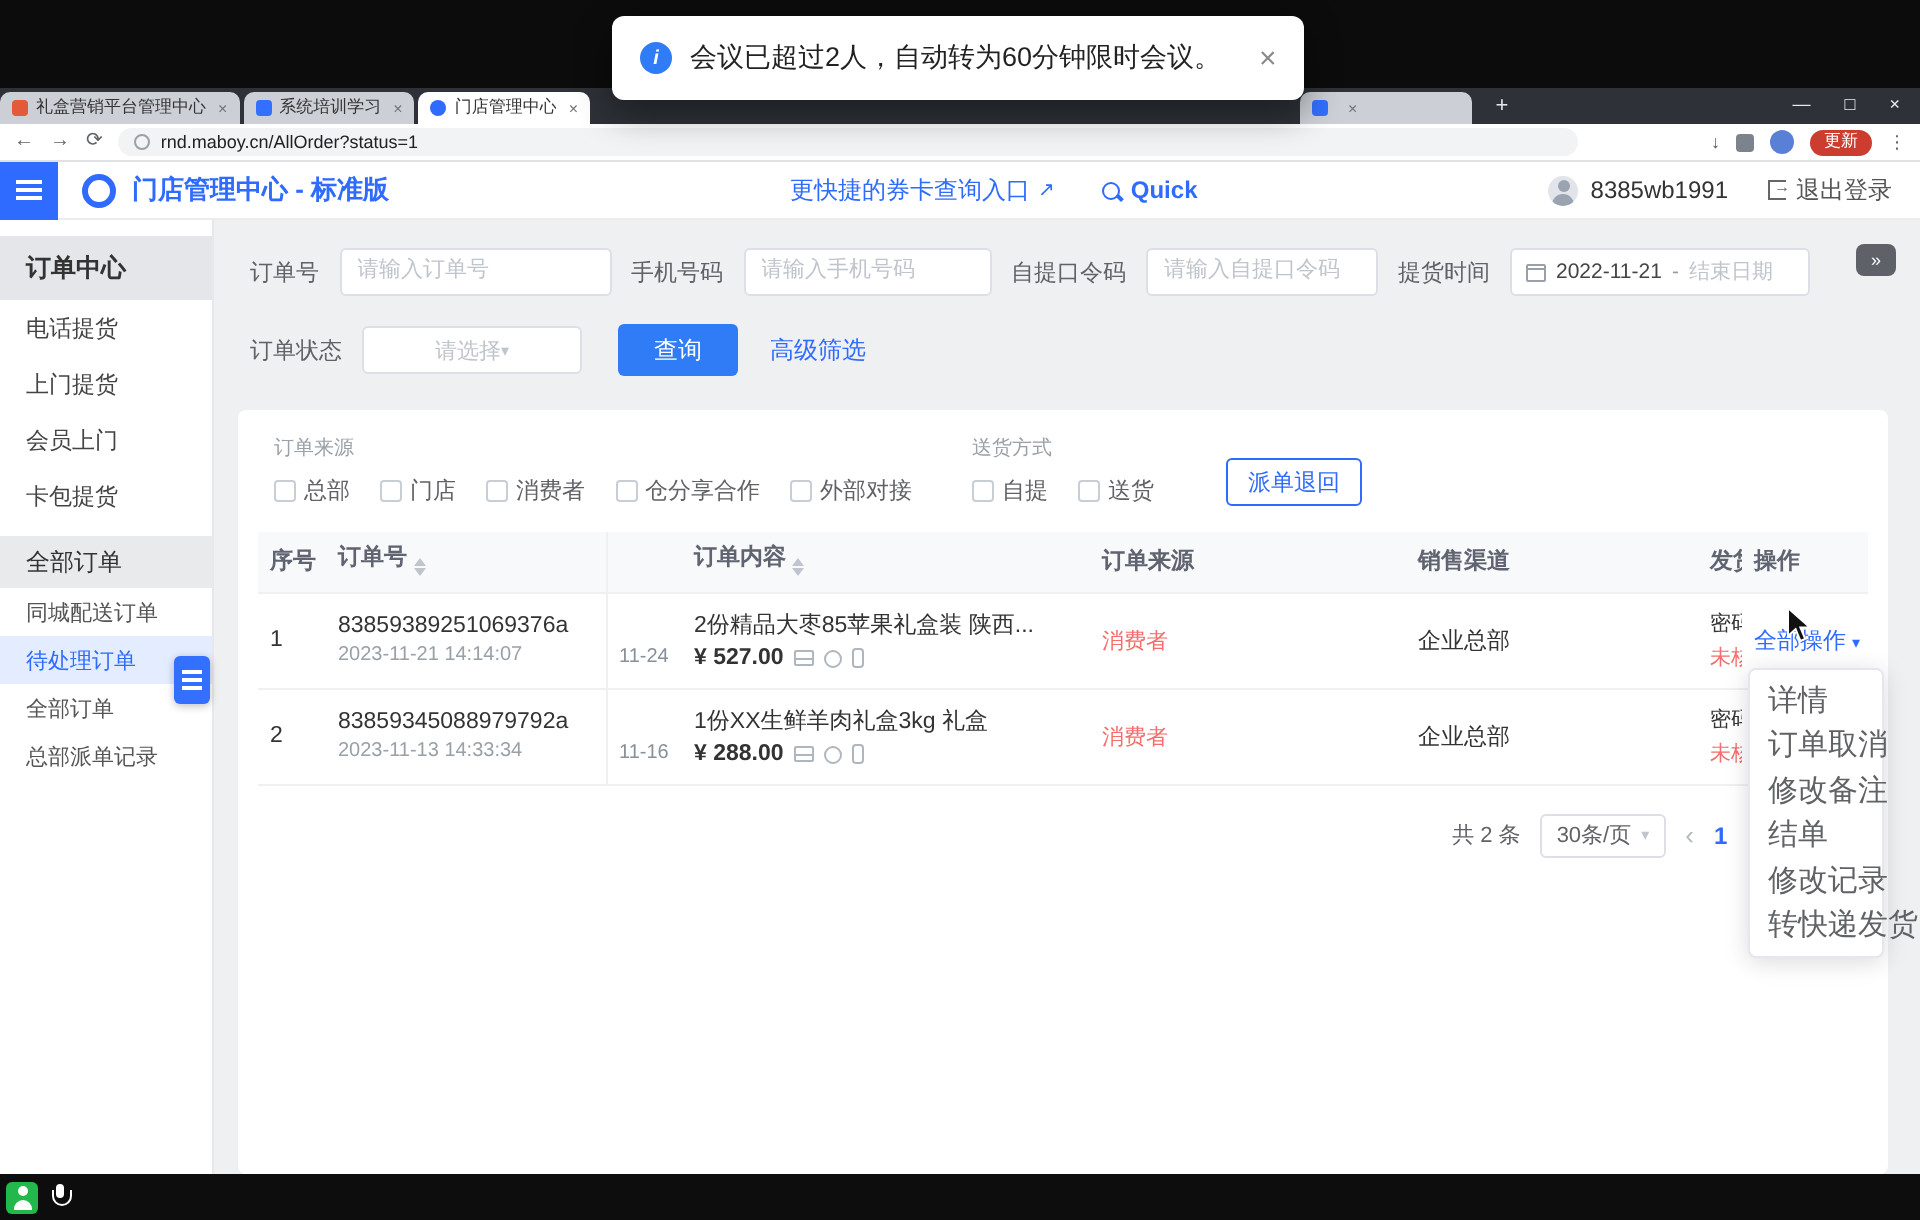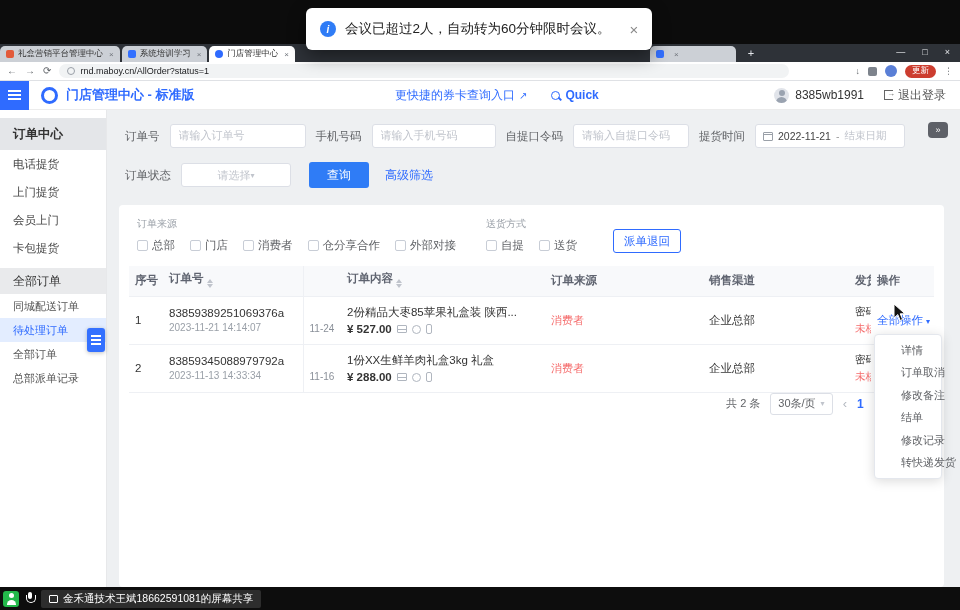--- a/index.html
+++ b/index.html
@@ -132,30 +132,30 @@
   .ic-grid{width:10px;height:8px;border:1px solid #b0b6bf;border-radius:1px;
            background:linear-gradient(#b0b6bf,#b0b6bf) no-repeat center/8px 1px}
   .ic-circle{width:9px;height:9px;border:1px solid #b0b6bf;border-radius:50%}
   .ic-phone{width:6px;height:10px;border:1px solid #b0b6bf;border-radius:2px}
   .source{color:#f56c6c;font-size:11px}
   .ship .l1{font-size:10.5px;color:#333}
   .ship .l2{font-size:10.5px;color:#f56c6c;margin-top:3px}
   .action{color:#2f6bff;font-size:11.5px;cursor:pointer}
   .ac{font-size:8px;color:#2f6bff;margin-left:3px}
 
-  .pager{display:flex;align-items:center;justify-content:flex-end;gap:10px;margin-top:0;padding-right:56px;
+  .pager{display:flex;align-items:center;justify-content:flex-end;gap:10px;margin-top:14px;padding-right:56px;
          font-size:11px;color:#606266}
   .psize{height:22px;border:1px solid #dcdfe6;border-radius:3px;padding:0 7px;display:flex;align-items:center;gap:5px;color:#606266;cursor:pointer}
   .pbtn{color:#b4b9c0;font-size:13px;cursor:pointer}
   .pcur{color:#2f6bff;font-size:12px;font-weight:bold}
 
   
   .ctx-menu{position:absolute;left:874px;top:334px;width:68px;background:#fff;border:1px solid #e4e7ed;border-radius:4px;
             box-shadow:0 2px 12px rgba(0,0,0,.15);padding:4px 0;z-index:40}
-  .menu-item{height:22.5px;display:flex;align-items:center;padding:0 26px;font-size:11px;color:#606266;cursor:pointer;white-space:nowrap}
+  .menu-item{height:22.5px;display:flex;align-items:center;padding:0 9px;font-size:15px;color:#606266;cursor:pointer;white-space:nowrap}
 
   .cursor{position:absolute;left:893px;top:303px;z-index:70}
 
   
   .sharebar{position:absolute;left:0;right:0;bottom:0;height:23px;background:#0d0d0d;display:flex;align-items:center;gap:6px;padding-left:3px}
   .share-person{position:relative;width:16px;height:16px;background:#23b84b;border-radius:3px;flex:0 0 auto}
   .share-person::before{content:"";position:absolute;left:5.5px;top:2.5px;width:5px;height:5px;border-radius:50%;background:#fff}
   .share-person::after{content:"";position:absolute;left:3.5px;top:9px;width:9px;height:5px;border-radius:5px 5px 0 0;background:#fff}
   .mic{position:relative;width:10px;height:13px;flex:0 0 auto}
   .mic::before{content:"";position:absolute;left:3px;top:0;width:4px;height:7px;border-radius:3px;background:#fff}
@@ -461,19 +461,15 @@
 
   <div class="toast">
     <span class="toast-icon">i</span>
     <span class="toast-text">会议已超过2人，自动转为60分钟限时会议。</span>
     <span class="toast-close">×</span>
   </div>
 
   <div class="sharebar">
     <span class="share-person"></span>
     <span class="mic"></span>
-    <span class="share-label">
-      <span class="share-label-ic"></span>
-      <span>金禾通技术王斌18662591081的屏幕共享</span>
-    </span>
   </div>
 
 </div>
 
 </body></html>

